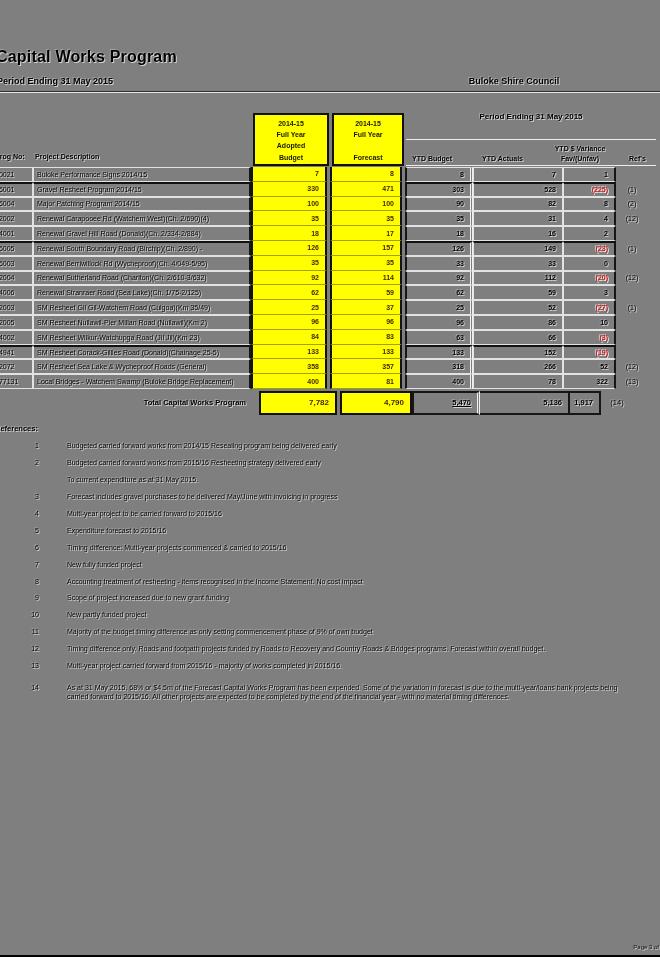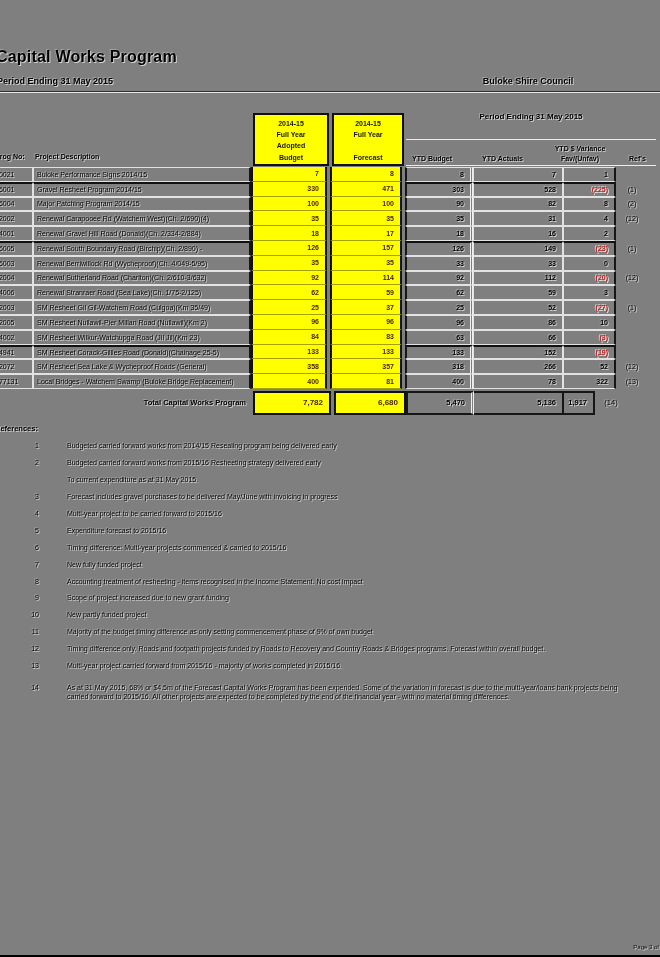--- a/index.html
+++ b/index.html
@@ -4,21 +4,21 @@
 <style>
   html,body{margin:0;padding:0;background:#000;width:660px;height:957px;overflow:hidden;}
   *{box-sizing:border-box;}
   .page{
     position:absolute;left:-7px;top:0;width:674px;height:955px;
     background:#7f7f7f;font-family:"Liberation Sans",sans-serif;color:#000;
   }
   .halo{text-shadow:1px 1px 0 rgba(255,255,255,.65), -1px -1px 0 rgba(255,255,255,.28);}
   .title{position:absolute;left:3px;top:48px;font-size:16px;font-weight:bold;letter-spacing:.2px;}
   .subtitle{position:absolute;left:4px;top:76px;font-size:9px;font-weight:bold;}
-  .org{position:absolute;left:410px;width:250px;top:76px;font-size:9px;font-weight:bold;text-align:center;}
+  .org{position:absolute;left:396px;width:250px;top:76px;font-size:9px;font-weight:bold;text-align:center;}
   .rule{position:absolute;left:0;top:91px;width:674px;height:2px;background:#e8e8e8;border-top:1px solid #2f2f2f;}
 
   
   .yhead{position:absolute;top:113px;height:53px;background:#ffff00;border:2px solid #111;
          font-size:7px;font-weight:bold;text-align:center;white-space:pre-line;line-height:1.6;padding-top:3px;color:#1a1a00;}
   .yhead.budget{left:260px;width:76px;}
   .yhead.forecast{left:339px;width:72px;}
   .period-head{position:absolute;left:413px;top:112px;width:250px;text-align:center;font-size:8px;font-weight:bold;}
   .period-rule{position:absolute;left:413px;top:139px;width:250px;height:1px;background:#ededed;}
   .colhead{position:absolute;font-size:7px;font-weight:bold;}
@@ -43,23 +43,23 @@
   .c-forecast{width:72px;background:#ffff00;border-left:2px solid #111;border-right:2px solid #111;border-bottom:1px solid #a3a300;color:#4a2800;text-shadow:none;}
   .c-ytdb{width:68px;border:1px solid #e2e2e2;border-left:2px solid #161616;border-right:3px double #f0f0f0;}
   .c-ytda{width:90px;border:1px solid #e2e2e2;}
   .c-var{width:53px;border:1px solid #e2e2e2;border-right:2px solid #161616;}
   .c-refs{width:32px;justify-content:center;font-weight:normal;}
   .neg{color:#c81e1e;text-shadow:1px 1px 0 rgba(255,255,255,.85), -1px -1px 0 rgba(255,255,255,.6);}
 
   .total-row{display:flex;height:24px;font-size:7.5px;margin-top:2px;}
   .total-row .cell{align-items:center;}
   .t-label{width:258px;justify-content:flex-end;padding-right:5px;font-weight:bold;}
-  .t-budget{width:78px;margin-left:2px;background:#ffff00;border:2px solid #111;color:#4a2800;font-size:8px;padding-left:12px;}
+  .t-budget{width:78px;margin-left:8px;background:#ffff00;border:2px solid #111;color:#4a2800;font-size:8px;padding-left:12px;}
   .t-forecast{width:72px;margin-left:3px;background:#ffff00;border:2px solid #111;color:#4a2800;font-size:8px;}
-  .t-ytdb{width:68px;border:2px solid #161616;border-right:3px double #f0f0f0;}
+  .t-ytdb{width:68px;border:2px solid #161616;border-right:3px double #f0f0f0;text-decoration:underline;}
   .t-ytda{width:90px;border:2px solid #161616;border-left:none;}
   .t-var{width:31px;border:2px solid #161616;border-left:none;}
   .t-refs{width:32px;justify-content:center;font-weight:normal;}
 
   
   .refs{position:absolute;left:0;top:424px;width:664px;font-size:7px;}
   .refs-heading{font-weight:bold;margin-left:2px;margin-bottom:8px;font-size:7.5px;}
   .ref-item{display:flex;margin-bottom:7.5px;line-height:1.35;}
   .ref-num{width:16px;margin-left:30px;text-align:right;flex-shrink:0;}
   .ref-text{margin-left:28px;width:560px;}
@@ -279,21 +279,21 @@
           <div class="cell c-num c-ytdb halo">400</div>
           <div class="cell c-num c-ytda halo">78</div>
           <div class="cell c-num c-var halo">322</div>
           <div class="cell c-refs halo">(13)</div>
         </div>
       </div>
 
     <div class="total-row">
       <div class="cell t-label halo">Total Capital Works Program</div>
       <div class="cell c-num t-budget">7,782</div>
-      <div class="cell c-num t-forecast">6,680</div>
+      <div class="cell c-num t-forecast">4,790</div>
       <div class="cell c-num t-ytdb halo">5,470</div>
       <div class="cell c-num t-ytda halo">5,136</div>
       <div class="cell c-num t-var halo">1,917</div>
       <div class="cell t-refs halo">(14)</div>
     </div>
   </div>
 
   <div class="refs">
     <div class="refs-heading halo">References:</div>
     <div id="refs-container">

